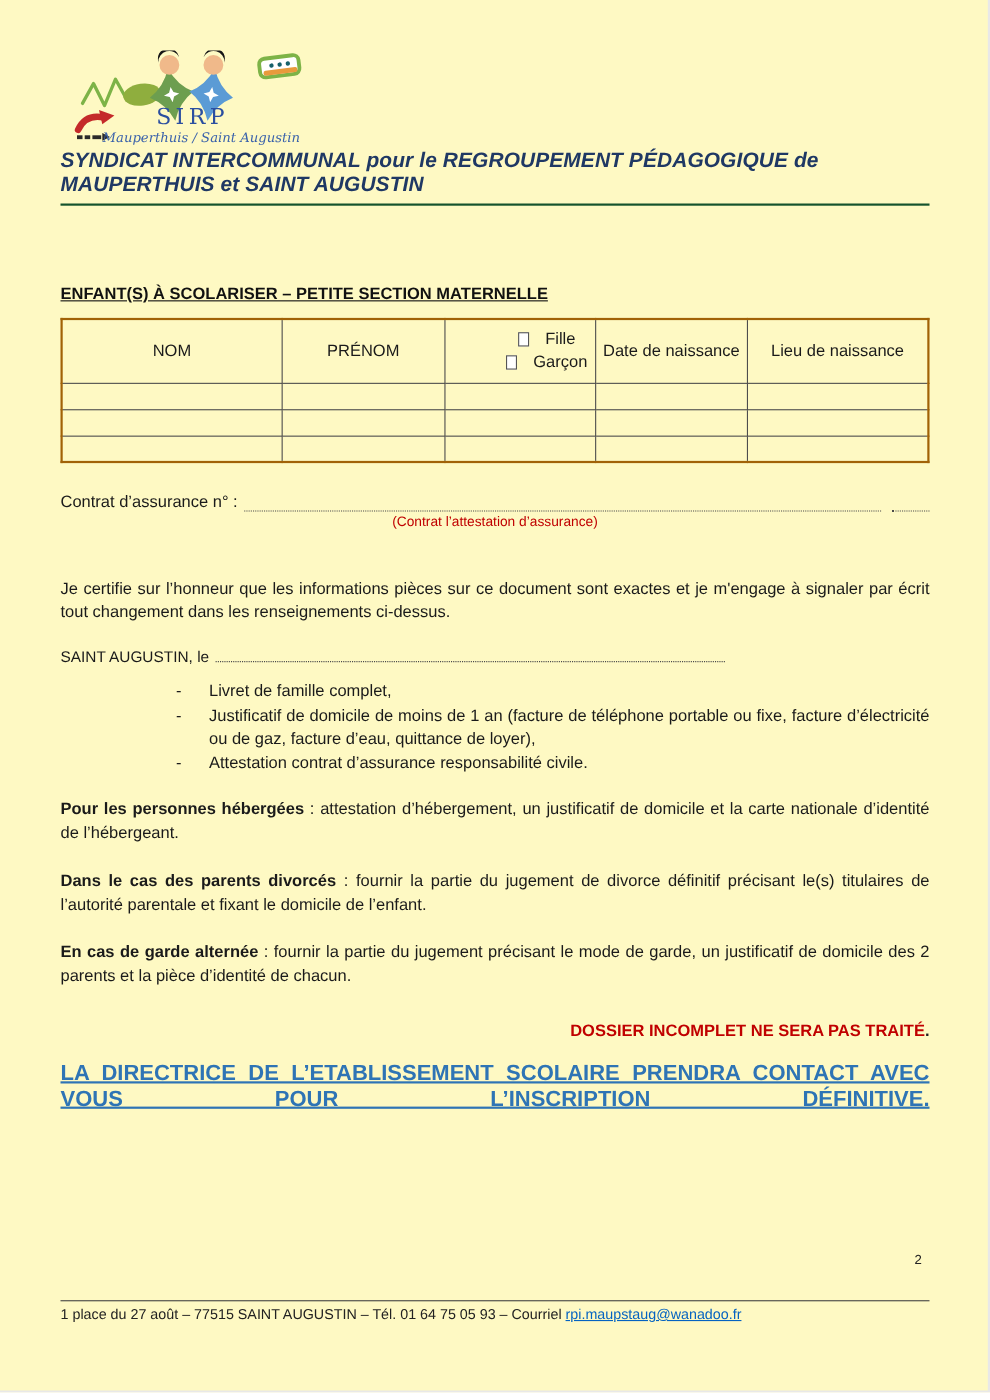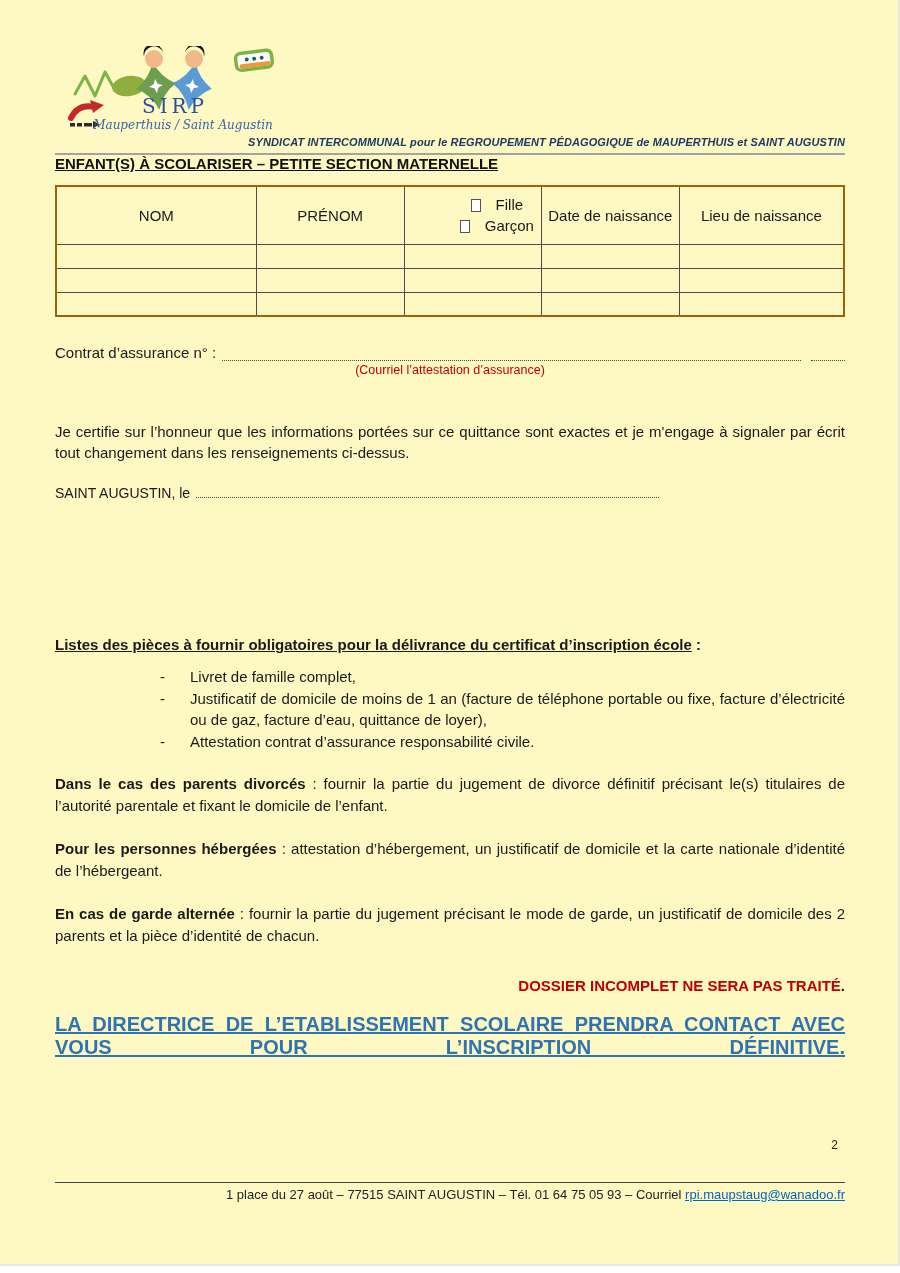--- a/index.html
+++ b/index.html
@@ -8,25 +8,25 @@
   .page {
     position:relative; width:900px; height:1266px; margin:0 auto;
     background:#fef9c3; overflow:hidden; padding:46px 55px 0 55px;
     box-shadow:inset -2px -2px 0 #e8e8e8;
   }
   
   .logo-row { height:88px; margin-left:8px; }
   .logo-svg { width:230px; height:88px; display:block; }
   
   .header-title {
-    margin-top:2px; text-align:right; font-size:11px; font-weight:bold; font-style:italic;
-    color:#1f3864; padding-bottom:5px; border-bottom:2px solid #a3a3a3; letter-spacing:.1px;
+    margin-top:2px; text-align:left; font-size:19px; font-weight:bold; font-style:italic;
+    color:#1f3864; padding-bottom:5px; border-bottom:2px solid #14532d; letter-spacing:.1px;
   }
   
-  .section-title { font-size:15px; font-weight:bold; text-decoration:underline; color:#111; }
+  .section-title { margin-top:72px; font-size:15px; font-weight:bold; text-decoration:underline; color:#111; }
   
   table.kids { width:100%; border-collapse:collapse; margin-top:13px; table-layout:fixed; }
   table.kids td, table.kids th { border:1px solid #4d4d4d; font-weight:normal; font-size:15px; color:#1a1a1a; }
   table.kids { border:2px solid #a16207; }
   table.kids th { vertical-align:middle; text-align:center; height:58px; }
   table.kids td { height:24px; }
   th.gender-cell { text-align:left; padding-left:48px; }
   .gender-line { display:block; line-height:21px; }
   .cbx { display:inline-block; width:10px; height:13px; border:1.3px solid #555; margin-right:15px; vertical-align:-2px; background:#fff; }
   .col-nom{width:25.4%} .col-prenom{width:18.8%} .col-genre{width:17.4%} .col-date{width:17.5%} .col-lieu{width:20.9%}
@@ -53,21 +53,21 @@
   .note-par { margin-top:21px; font-size:15px; line-height:22px; text-align:justify; }
   .note-par b { font-weight:bold; }
   .warning { margin-top:30px; text-align:right; font-size:15px; font-weight:bold; color:#c00000; }
   .warning .period { color:#222; }
   .final-notice {
     margin-top:19px; font-size:20px; font-weight:bold; color:#2e74b5;
     text-decoration:underline; text-align:justify; text-align-last:justify;
   }
   .page-number { position:absolute; top:1138px; right:62px; font-size:12px; color:#222; }
   
-  .footer { position:absolute; left:55px; right:55px; top:1182px; border-top:1.5px solid #444; padding-top:4px; text-align:right; font-size:13px; color:#222; }
+  .footer { position:absolute; left:55px; right:55px; top:1182px; border-top:1.5px solid #444; padding-top:4px; text-align:left; font-size:13px; color:#222; }
   .footer a { color:#0563c1; text-decoration:underline; cursor:pointer; }
 </style>
 </head>
 <body>
 
 <div class="page">
 
   <div class="logo-row">
     <svg class="logo-svg" viewBox="0 0 230 88">
 
@@ -157,53 +157,50 @@
     </tr>
   </tbody>
     </table>
 
   <div class="insurance-row">
     <span class="lbl">Contrat d’assurance n° :</span>
     <span class="dotted d1"></span>
     <span class="gap"></span>
     <span class="dotted d2"></span>
   </div>
-  <div class="insurance-note">(Courriel l’attestation d’assurance)</div>
-
-  <p class="cert-par">Je certifie sur l’honneur que les informations portées sur ce quittance sont exactes et je m'engage à signaler par écrit tout changement dans les renseignements ci-dessus.</p>
+  <div class="insurance-note">(Contrat l’attestation d’assurance)</div>
+
+  <p class="cert-par">Je certifie sur l’honneur que les informations pièces sur ce document sont exactes et je m'engage à signaler par écrit tout changement dans les renseignements ci-dessus.</p>
 
   <div class="date-row">
     <span class="lbl">SAINT AUGUSTIN, le</span>
     <span class="dotted d1"></span>
   </div>
 
 
-  <div class="docs-heading">
-    <span class="u">Listes des pièces à fournir obligatoires pour la délivrance du certificat d’inscription école</span><span> :</span>
-  </div>
   <div class="doc-list">
     <div class="doc-item">
       <span class="dash">-</span>
       <span class="doc-text">Livret de famille complet,</span>
     </div>
     <div class="doc-item">
       <span class="dash">-</span>
       <span class="doc-text">Justificatif de domicile de moins de 1 an (facture de téléphone portable ou fixe, facture d’électricité ou de gaz, facture d’eau, quittance de loyer),</span>
     </div>
     <div class="doc-item">
       <span class="dash">-</span>
       <span class="doc-text">Attestation contrat d’assurance responsabilité civile.</span>
     </div>
   </div>
 
   <p class="note-par">
-    <b>Dans le cas des parents divorcés</b><span> : fournir la partie du jugement de divorce définitif précisant le(s) titulaires de l’autorité parentale et fixant le domicile de l’enfant.</span>
+    <b>Pour les personnes hébergées</b><span> : attestation d’hébergement, un justificatif de domicile et la carte nationale d’identité de l’hébergeant.</span>
   </p>
   <p class="note-par">
-    <b>Pour les personnes hébergées</b><span> : attestation d’hébergement, un justificatif de domicile et la carte nationale d’identité de l’hébergeant.</span>
+    <b>Dans le cas des parents divorcés</b><span> : fournir la partie du jugement de divorce définitif précisant le(s) titulaires de l’autorité parentale et fixant le domicile de l’enfant.</span>
   </p>
   <p class="note-par">
     <b>En cas de garde alternée</b><span> : fournir la partie du jugement précisant le mode de garde, un justificatif de domicile des 2 parents et la pièce d’identité de chacun.</span>
   </p>
 
   <div class="warning">
     <span>DOSSIER INCOMPLET NE SERA PAS TRAITÉ</span><span class="period">.</span>
   </div>
 
   <div class="final-notice">LA DIRECTRICE DE L’ETABLISSEMENT SCOLAIRE PRENDRA CONTACT AVEC VOUS POUR L’INSCRIPTION DÉFINITIVE.</div>

